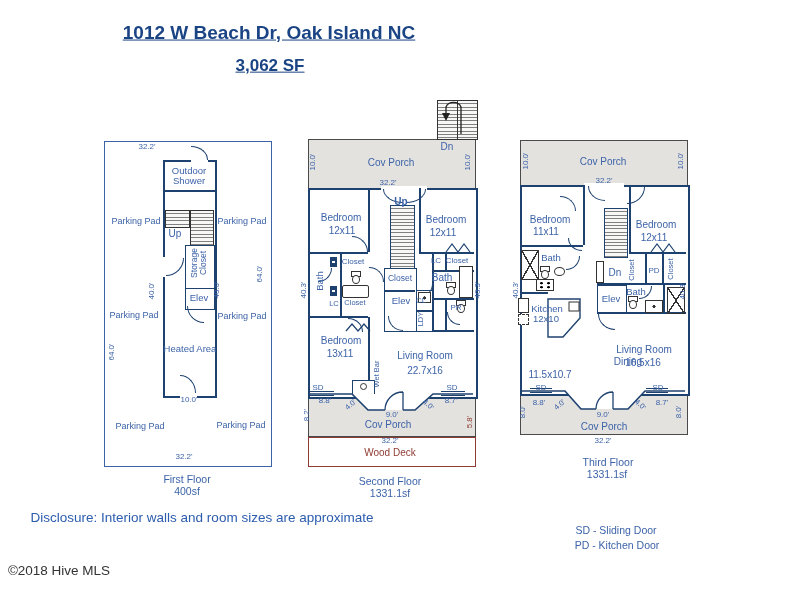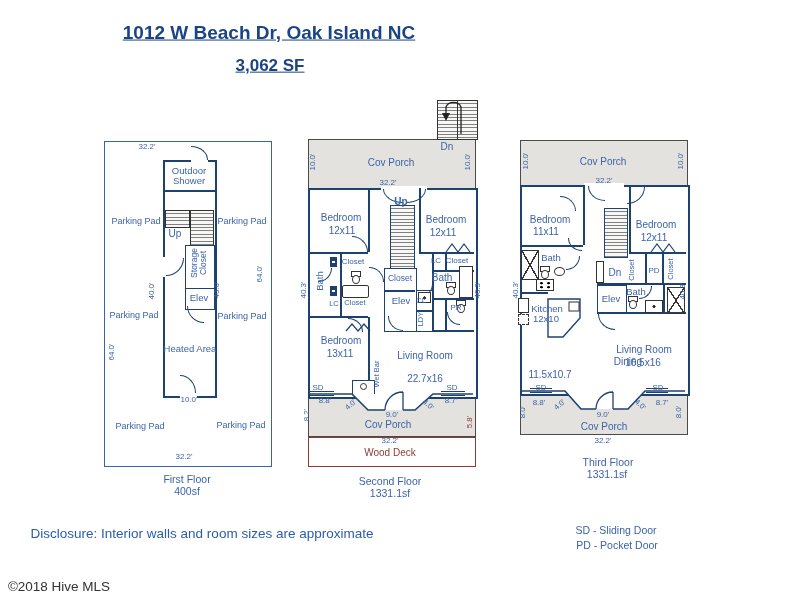--- a/index.html
+++ b/index.html
@@ -4,21 +4,21 @@
 <style>
   html,body{margin:0;padding:0;background:#fff;}
   #page{position:relative;width:800px;height:600px;background:#fff;overflow:hidden;
         font-family:"Liberation Sans",sans-serif;}
   .lbl{position:absolute;z-index:6;transform:translate(-50%,-50%);color:#3c63a8;
        font-size:9px;line-height:1.1;white-space:pre-line;text-align:center;}
   .r{transform:translate(-50%,-50%) rotate(-90deg);}
   .r45l{transform:translate(-50%,-50%) rotate(-42deg);}
   .r45r{transform:translate(-50%,-50%) rotate(42deg);}
   .s8{font-size:8px;} .s75{font-size:7.5px;} .s85{font-size:8.5px;} .s95{font-size:9.5px;}
-  .s10{font-size:10px;} .s105{font-size:10.5px;} .s135{font-size:13.5px;margin-top:16px;} .s14{font-size:14px;}
+  .s10{font-size:10px;} .s105{font-size:10.5px;} .s135{font-size:13.5px;} .s14{font-size:14px;}
   .s17{font-size:17px;} .s19{font-size:19px;}
   .b{font-weight:bold;text-decoration:underline;} .w6{font-weight:600;}
   .navy{color:#1a4484;} .red{color:#8e3b33;} .blk{color:#333;}
   .porch{position:absolute;background:#e4e2df;border:1px solid #4a4a4a;z-index:1;}
   .unit{position:absolute;background:#fff;border:2px solid #1e4270;z-index:2;}
   .vl{position:absolute;background:#1e4270;width:1.5px;z-index:3;}
   .hl{position:absolute;background:#1e4270;height:1.5px;z-index:3;}
   .box{position:absolute;background:#fff;border:1.5px solid #1e4270;z-index:3;}
   .stairs{position:absolute;z-index:3;border:1px solid #333;
       background:repeating-linear-gradient(to bottom,#f7f7f5 0 2.4px,#808080 2.4px 3.4px);}
@@ -160,21 +160,21 @@
   <span class="lbl s10" style="left:442px;top:277px;">Bath</span>
   <span class="lbl s95" style="left:401px;top:301px;">Elev</span>
   <span class="lbl s8" style="left:421px;top:301px;">CL</span>
   <span class="lbl s75 r" style="left:421px;top:319px;">LDY</span>
   <span class="lbl s8" style="left:456px;top:308px;">PR</span>
   <span class="lbl s8 r" style="left:304px;top:290px;">40.3'</span>
   <span class="lbl s8 r" style="left:478px;top:290px;">40.3'</span>
   <span class="lbl s10" style="left:341px;top:340px;">Bedroom</span>
   <span class="lbl s10" style="left:340px;top:353px;">13x11</span>
   <span class="lbl s10" style="left:425px;top:355px;">Living Room</span>
-  <span class="lbl s10" style="left:425px;top:378px;text-align:center;">22.7x16</span>
+  <span class="lbl s10" style="left:425px;top:370px;text-align:center;">22.7x16</span>
   <span class="lbl s75 r" style="left:377px;top:374px;">Wet Bar</span>
   <span class="lbl s8" style="left:318px;top:388px;">SD</span>
   <span class="lbl s8" style="left:452px;top:388px;">SD</span>
   <span class="lbl s8" style="left:325px;top:401px;">8.8'</span>
   <span class="lbl s75 r45l" style="left:351px;top:405px;">4.0'</span>
   <span class="lbl s8" style="left:392px;top:415px;">9.0'</span>
   <span class="lbl s75 r45r" style="left:428px;top:405px;">4.0'</span>
   <span class="lbl s8" style="left:451px;top:401px;">8.7'</span>
   <span class="lbl s8 r" style="left:307px;top:415px;">8.2'</span>
   <span class="lbl s8 r red" style="left:470px;top:422px;">5.8'</span>
@@ -275,16 +275,16 @@
     <path d="M446,252 L452,244 L458,252 L464,244 L470,252" fill="none" stroke="#1e4270" stroke-width="1.2"></path>
     <path d="M346,331 L352,324 L358,331 L364,324 L370,331" fill="none" stroke="#1e4270" stroke-width="1.2"></path>
     <path d="M651,252 L657,244 L663,252 L669,244 L675,252" fill="none" stroke="#1e4270" stroke-width="1.2"></path>
 
     <path d="M548,299 L580,299 L580,318 L563,337 L548,337 Z" fill="#ffffff" stroke="#1e4270" stroke-width="1.4"></path>
     <rect x="569" y="302" width="10" height="9" fill="#fff" stroke="#333" stroke-width="1"></rect>
   </svg>
 
   <span class="lbl s135" style="left:202px;top:518px;color:#2b5cad;">Disclosure: Interior walls and room sizes are approximate</span>
   <span class="lbl s105" style="left:616px;top:531px;">SD - Sliding Door</span>
-  <span class="lbl s105" style="left:617px;top:546px;">PD - Pocket Door</span>
+  <span class="lbl s105" style="left:617px;top:546px;">PD - Kitchen Door</span>
   <span class="lbl s135 blk" style="left:59px;top:571px;">©2018 Hive MLS</span>
 
 </div>
 
 </body></html>

